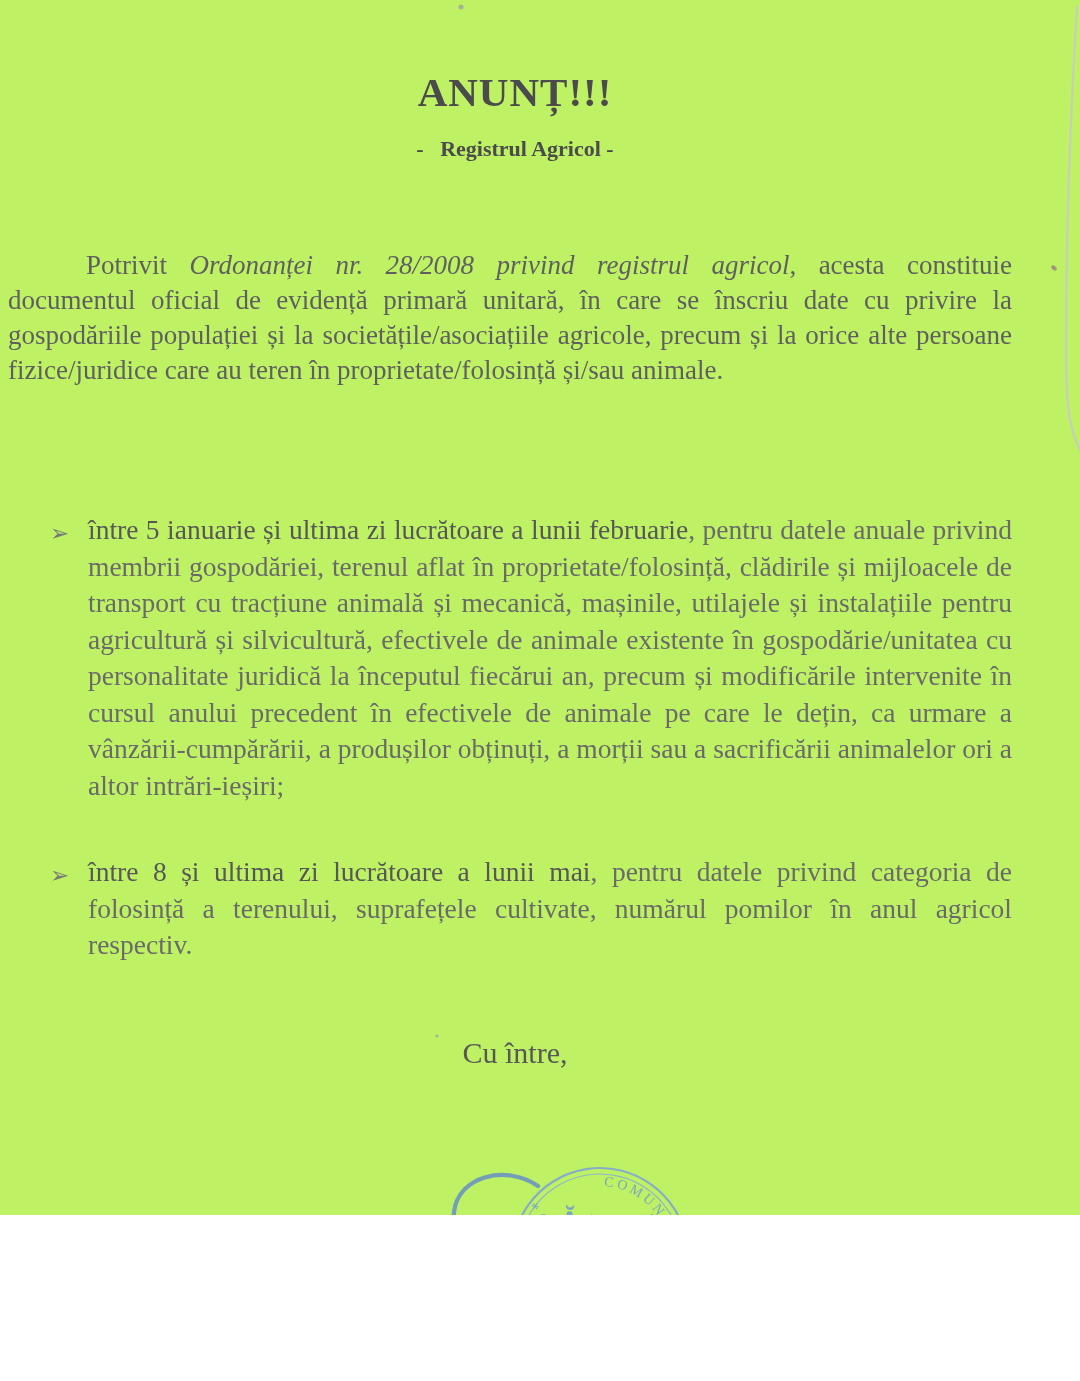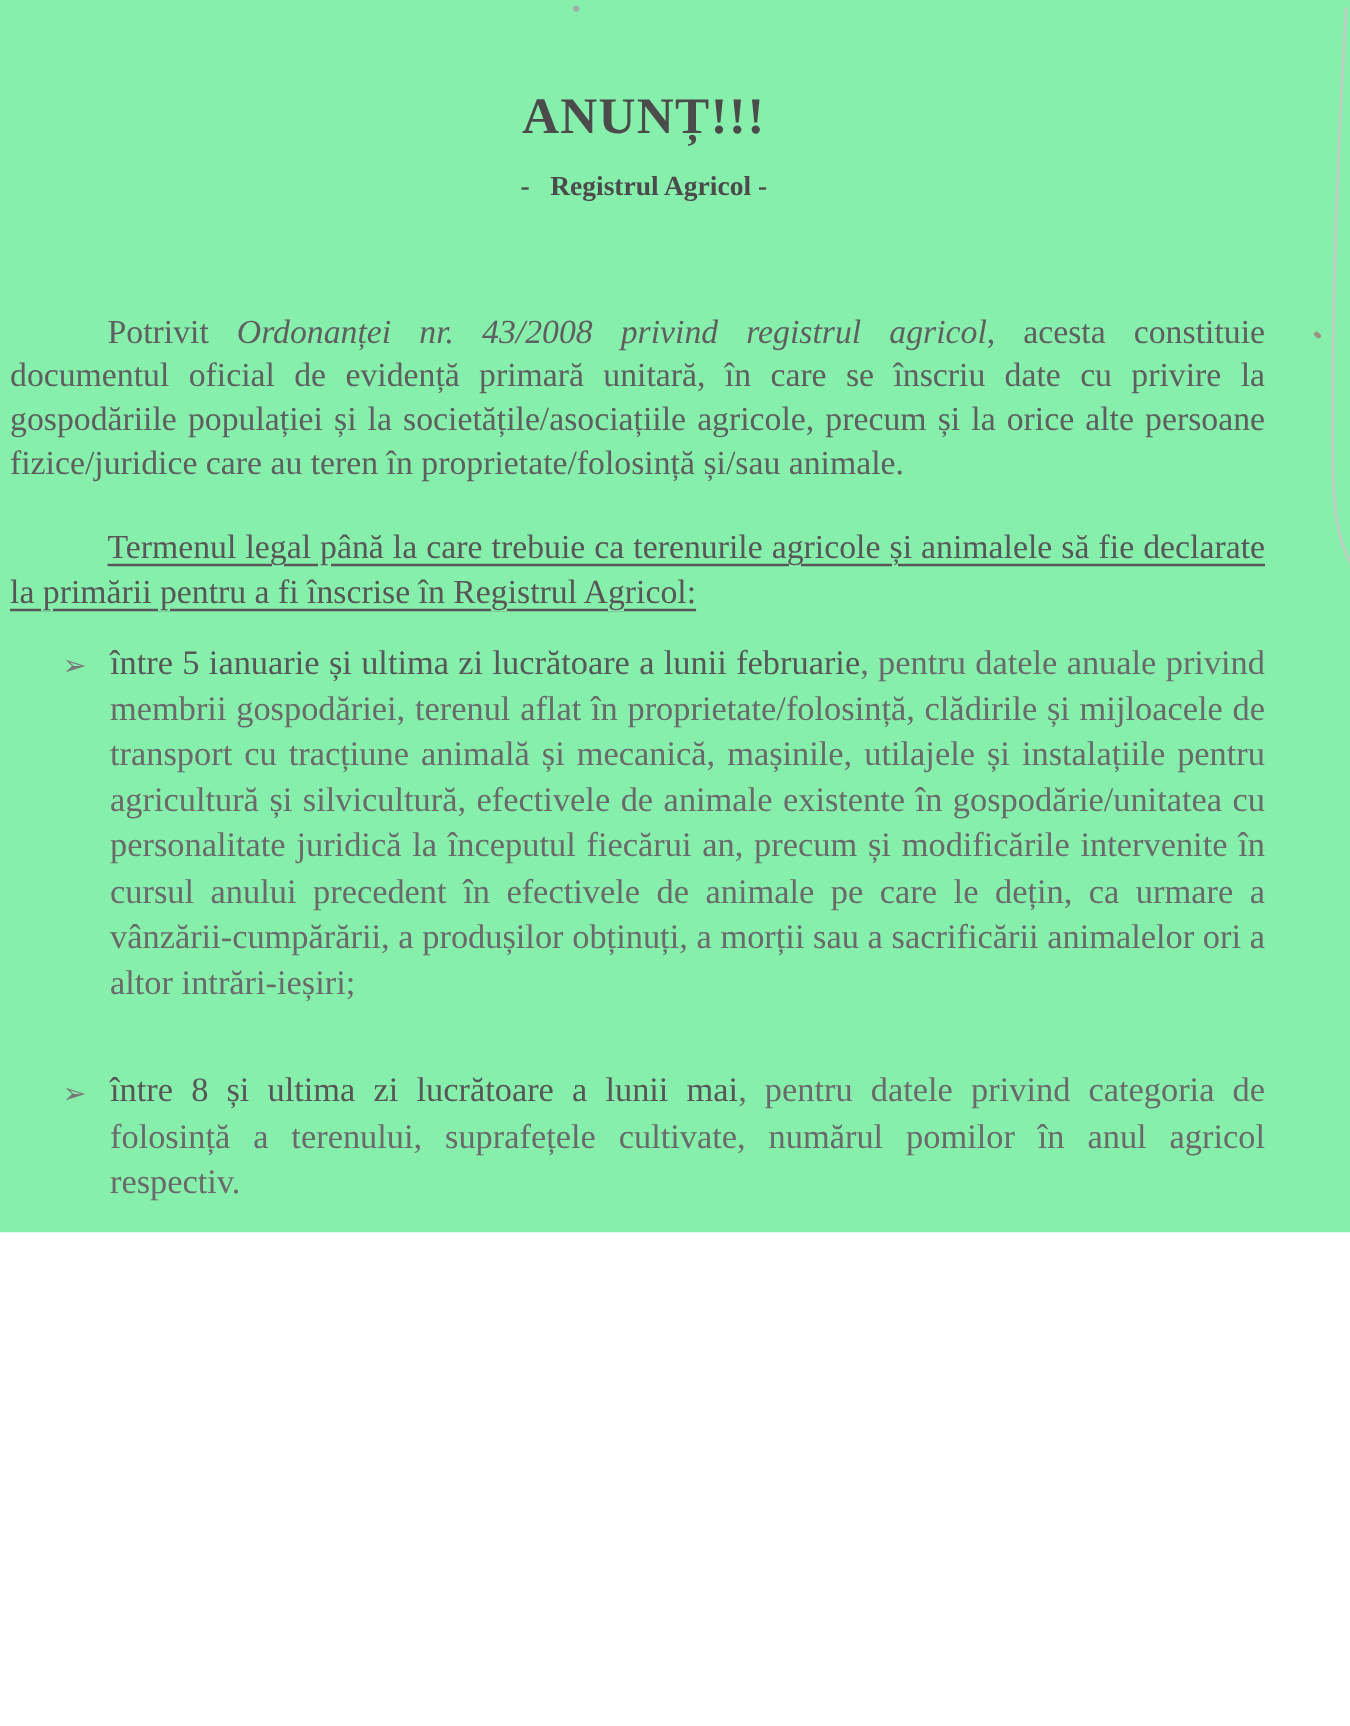--- a/index.html
+++ b/index.html
@@ -1,21 +1,21 @@
 <!DOCTYPE html>
 <html><head>
 <meta charset="utf-8">
 <style>
   html, body { margin: 0; padding: 0; }
   body { background: #ffffff; }
   .page {
     position: relative;
     width: 1080px;
-    height: 986px;
-    background: #86efac;
+    height: 1215px;
+    background: #bef264;
     overflow: hidden;
     font-family: "Liberation Serif", "DejaVu Serif", serif;
     color: #5d5d5d;
   }
   .title {
     position: absolute;
     top: 68px;
     left: 0;
     width: 1030px;
     margin: 0;
@@ -131,23 +131,22 @@
   }
 </style>
 </head>
 <body>
 
 <div class="page">
 
   <h1 class="title">ANUNȚ!!!</h1>
   <h2 class="subtitle">-   Registrul Agricol -</h2>
 
-  <p class="intro"><span>Potrivit </span><em>Ordonanței nr. 43/2008 privind registrul agricol</em><span>, acesta constituie documentul oficial de evidență primară unitară, în care se înscriu date cu privire la gospodăriile populației și la societățile/asociațiile agricole, precum și la orice alte persoane fizice/juridice care au teren în proprietate/folosință și/sau animale.</span></p>
-
-  <p class="deadline">Termenul legal până la care trebuie ca terenurile agricole și animalele să fie declarate la primării pentru a fi înscrise în Registrul Agricol:</p>
+  <p class="intro"><span>Potrivit </span><em>Ordonanței nr. 28/2008 privind registrul agricol</em><span>, acesta constituie documentul oficial de evidență primară unitară, în care se înscriu date cu privire la gospodăriile populației și la societățile/asociațiile agricole, precum și la orice alte persoane fizice/juridice care au teren în proprietate/folosință și/sau animale.</span></p>
+
 
   <div class="bullets">
     <div class="bullet">
       <span class="marker">➢</span><span class="b">între 5 ianuarie și ultima zi lucrătoare a lunii februarie</span><span>, pentru datele anuale privind membrii gospodăriei, terenul aflat în proprietate/folosință, clădirile și mijloacele de transport cu tracțiune animală și mecanică, mașinile, utilajele și instalațiile pentru agricultură și silvicultură, efectivele de animale existente în gospodărie/unitatea cu personalitate juridică la începutul fiecărui an, precum și modificările intervenite în cursul anului precedent în efectivele de animale pe care le dețin, ca urmare a vânzării-cumpărării, a produșilor obținuți, a morții sau a sacrificării animalelor ori a altor intrări-ieșiri;</span>
     </div>
     <div class="bullet">
       <span class="marker">➢</span><span class="b">între 8 și ultima zi lucrătoare a lunii mai</span><span>, pentru datele privind categoria de folosință a terenului, suprafețele cultivate, numărul pomilor în anul agricol respectiv.</span>
     </div>
   </div>
 

